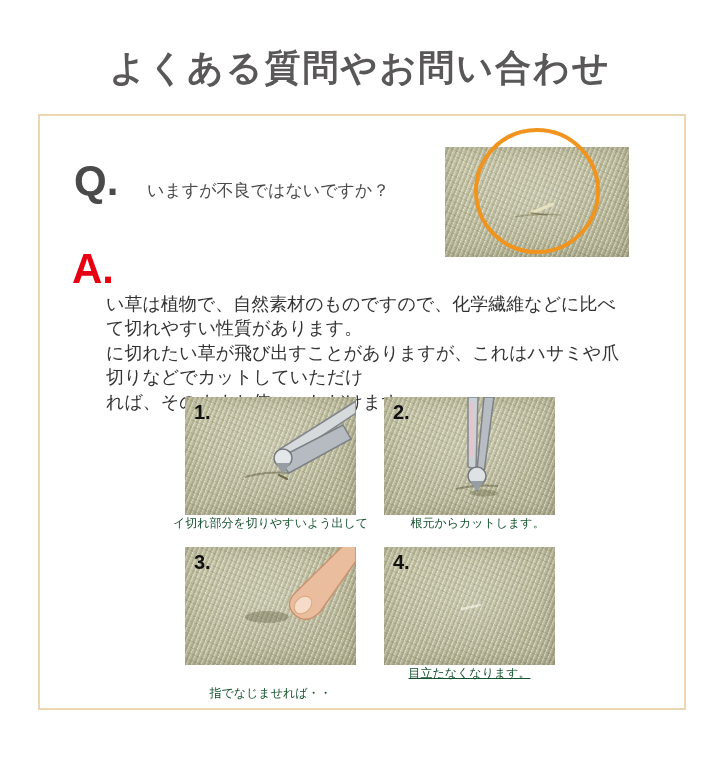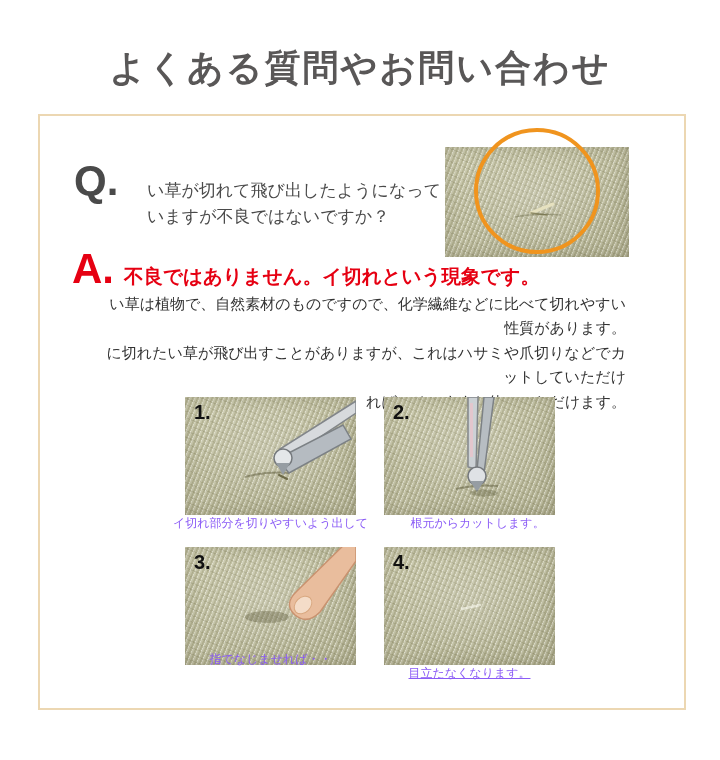--- a/index.html
+++ b/index.html
@@ -30,21 +30,21 @@
   .q-text{
     position:absolute;left:107px;top:62px;
     font-size:17px;line-height:26px;color:#4a4a4a;
   }
   .a-headline{
     position:absolute;left:84px;top:148px;
     font-size:19.5px;font-weight:bold;color:#e60012;line-height:1.3;white-space:nowrap;
   }
   .a-body{
     position:absolute;left:66px;top:176px;width:520px;
-    font-size:15px;line-height:24.4px;color:#333333;text-align:right;
+    font-size:18px;line-height:24.4px;color:#333333;
   }
   
   .tatami{
     position:absolute;box-sizing:border-box;
     background:
       radial-gradient(ellipse at 50% 45%, rgba(255,255,255,.16), rgba(0,0,0,0) 62%),
       repeating-linear-gradient(112deg,
         rgba(255,255,250,.55) 0px, rgba(255,255,250,.12) 1px,
         rgba(0,0,0,0) 2px, rgba(100,97,60,.22) 3px, rgba(0,0,0,0) 4.5px),
       repeating-linear-gradient(22deg, rgba(100,97,60,.16) 0px, rgba(100,97,60,.16) 1px, rgba(0,0,0,0) 1px, rgba(0,0,0,0) 6px),
@@ -60,55 +60,53 @@
   .pos-s1{left:145px;top:281px;}
   .pos-s2{left:344px;top:281px;}
   .pos-s3{left:145px;top:431px;}
   .pos-s4{left:344px;top:431px;}
   .step-num{
     position:absolute;left:9px;top:3px;
     font-size:20px;font-weight:bold;color:#111111;line-height:1.2;
   }
   .step-caption{
     position:absolute;width:215px;text-align:center;
-    font-size:12px;color:#8b5cf6;line-height:1.3;
+    font-size:12px;color:#14532d;line-height:1.3;
   }
   .cap-s1{left:123px;top:400px;}
   .cap-s2{left:330px;top:400px;}
-  .cap-s3{left:123px;top:536px;}
+  .cap-s3{left:123px;top:570px;}
   .cap-s4{left:322px;top:550px;text-decoration:underline;}
 </style>
 </head>
 <body>
 
 <div id="frame">
 
   <h1 class="page-title">よくある質問やお問い合わせ</h1>
 
   <div class="panel">
 
     <div class="q-label">Q.</div>
     <div class="q-text">
-      <div>い草が切れて飛び出したようになって</div>
       <div>いますが不良ではないですか？</div>
     </div>
 
     <div class="tatami main-photo">
       <svg width="184" height="110" viewBox="0 0 184 110">
         <path d="M86 66 l22 -9" stroke="#e6e1bf" stroke-width="3" fill="none" stroke-linecap="round"></path>
         <path d="M86 66 l16 2" stroke="#8f8c66" stroke-width="1.5" fill="none" stroke-linecap="round"></path>
         <path d="M70 70 q20 -4 46 -2" stroke="rgba(90,88,55,.35)" stroke-width="1.5" fill="none"></path>
       </svg>
     </div>
     <svg class="circle-overlay" viewBox="0 0 132 132">
       <circle cx="66" cy="66" r="61" fill="none" stroke="#f0941e" stroke-width="4"></circle>
     </svg>
 
     <div class="a-label">A.</div>
-    <div class="a-headline">不良ではありません。イ切れという現象です。</div>
     <div class="a-body">
       <div>い草は植物で、自然素材のものですので、化学繊維などに比べて切れやすい性質があります。</div>
       <div>に切れたい草が飛び出すことがありますが、これはハサミや爪切りなどでカットしていただけ</div>
       <div>れば、そのままお使いいただけます。</div>
     </div>
 
     <div class="tatami step-photo pos-s1">
       <svg viewBox="0 0 171 118">
         <path d="M60 80 q22 -6 44 -4" stroke="rgba(85,82,50,.45)" stroke-width="2" fill="none"></path>
         <polygon points="171,4 171,16 102,62 95,52" fill="#d7dadd" stroke="#82868a" stroke-width="1.5"></polygon>

